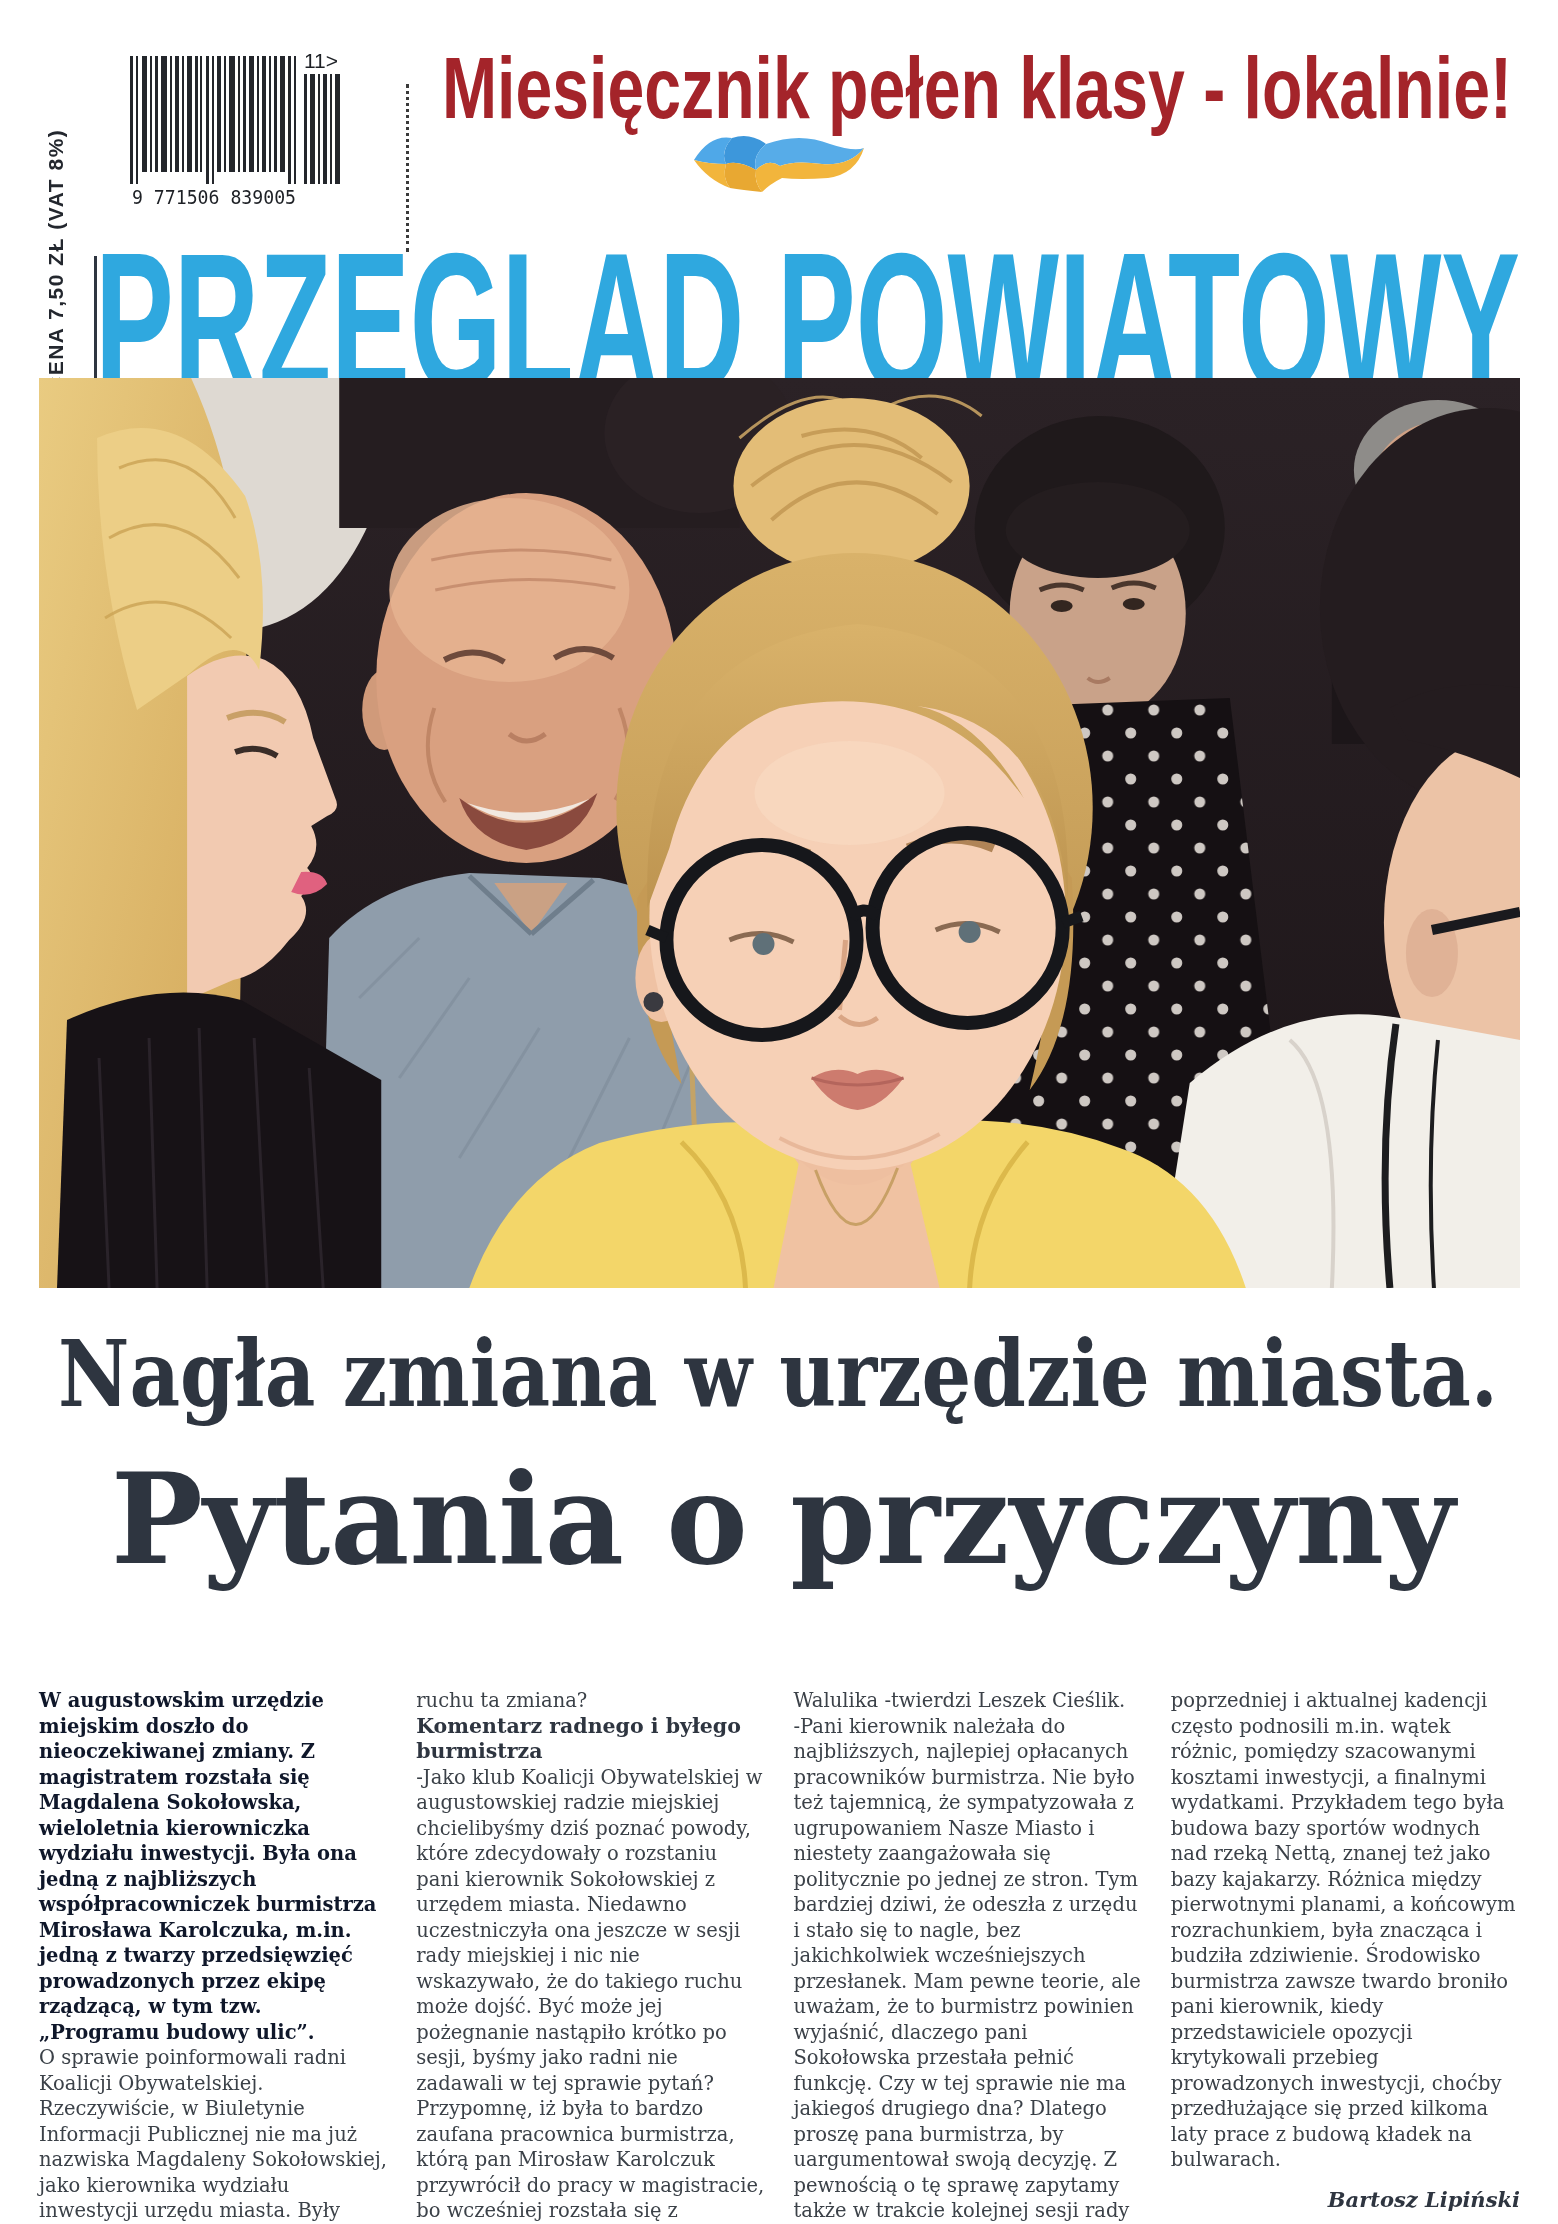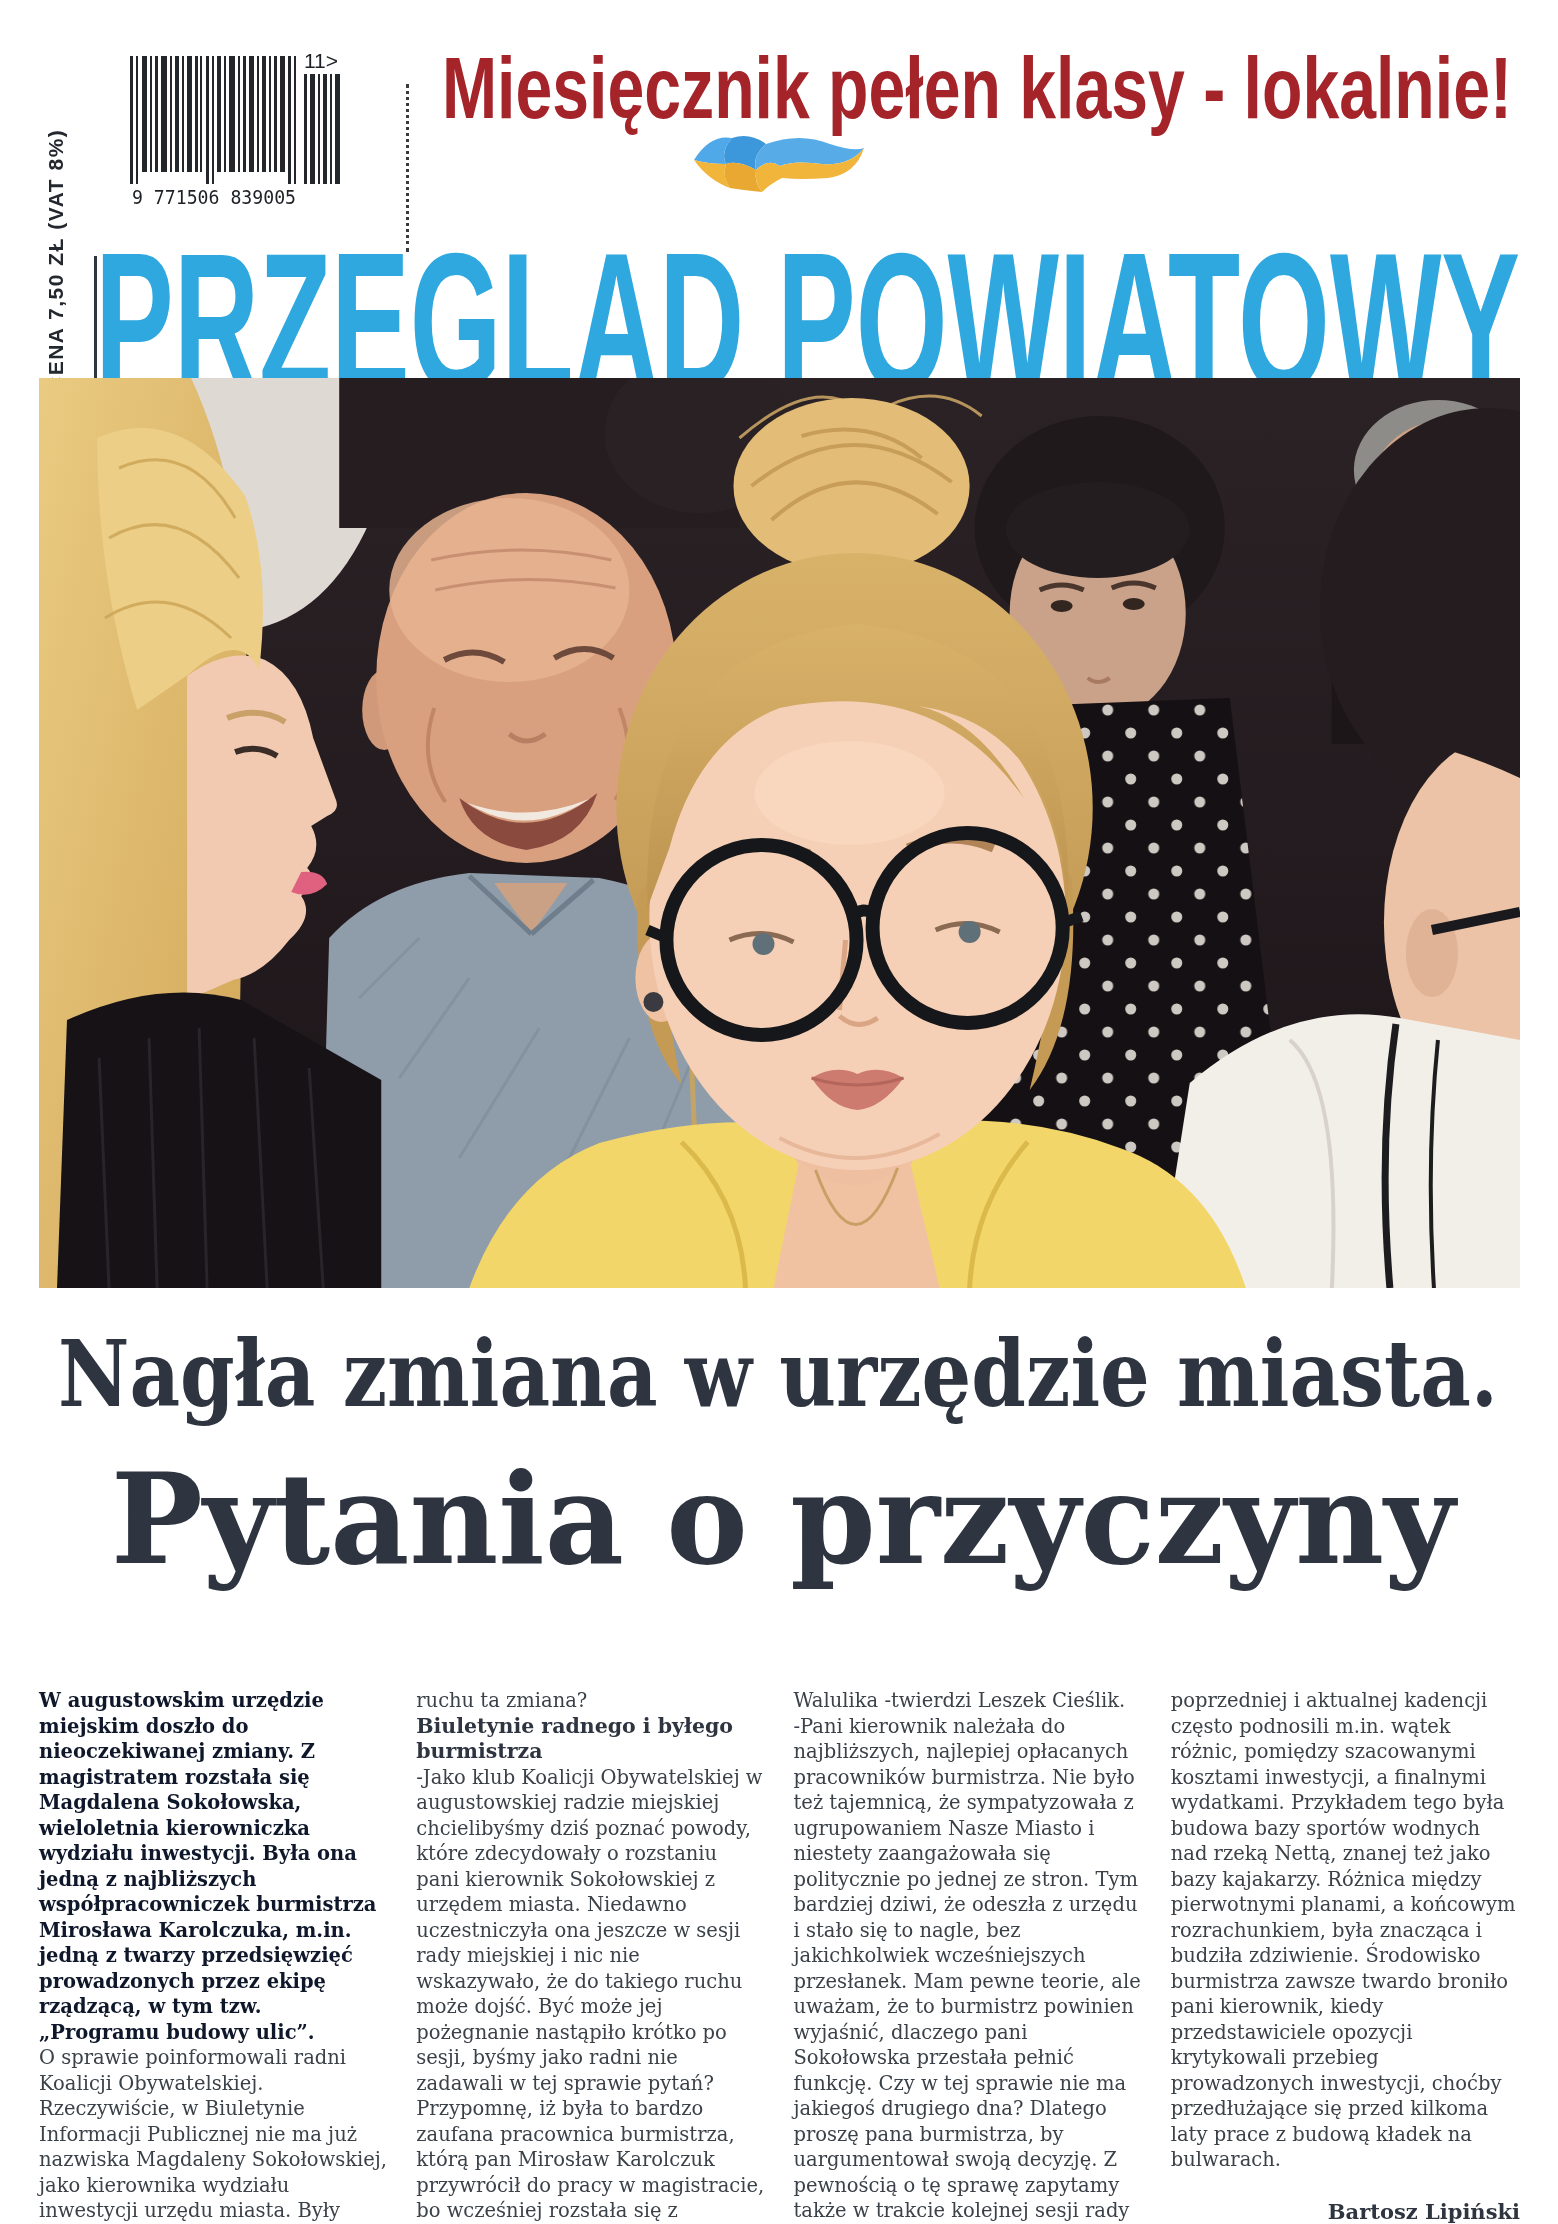--- a/index.html
+++ b/index.html
@@ -15,21 +15,21 @@
   .thick-rule{left:39px;top:430px;width:1481px;height:9px;background:#272d36;}
   svg text{font-family:"Liberation Sans",sans-serif;}
   .serif-hl text{font-family:"DejaVu Serif","Liberation Serif",serif;}
   
   .article{left:39px;top:1688px;width:1481px;display:grid;grid-template-columns:repeat(4,1fr);column-gap:28px;
         font-family:"DejaVu Serif","Liberation Serif",serif;font-size:19.5px;line-height:25.5px;color:#3b4148;}
   .article p{margin:0;}
   .lead{font-weight:bold;color:#0f172a;}
   .subhead{font-weight:bold;color:#2e3540;font-size:20.5px;margin:22px 0 8px 0;}
   .preline{white-space:pre-line;}
-  .byline{margin-top:26px;text-align:right;font-weight:bold;color:#2e3540;font-size:21px;}
+  .byline{margin-top:14px;text-align:right;font-weight:bold;color:#2e3540;font-size:21px;font-style:italic;}
 </style>
 </head>
 <body>
 
 <div class="page">
 
   <div class="abs price-vertical">CENA 7,50 ZŁ (VAT 8%)</div>
   <div class="abs vrule"></div>
 
   <svg class="abs" style="left:130px;top:52px;" width="215" height="165" viewBox="0 0 215 165">
@@ -249,21 +249,21 @@
     <text x="72" y="125" font-size="126" font-weight="bold" fill="#2e3540" textLength="1344" lengthAdjust="spacingAndGlyphs">Pytania o przyczyny</text>
   </svg>
 
   <div class="abs article">
     <div>
       <p class="lead">W augustowskim urzędzie miejskim doszło do nieoczekiwanej zmiany. Z magistratem rozstała się Magdalena Sokołowska, wieloletnia kierowniczka wydziału inwestycji. Była ona jedną z najbliższych współpracowniczek burmistrza Mirosława Karolczuka, m.in. jedną z twarzy przedsięwzięć prowadzonych przez ekipę rządzącą, w tym tzw. „Programu budowy ulic”.</p>
       <p>O sprawie poinformowali radni Koalicji Obywatelskiej. Rzeczywiście, w Biuletynie Informacji Publicznej nie ma już nazwiska Magdaleny Sokołowskiej, jako kierownika wydziału inwestycji urzędu miasta. Były burmistrz Augustowa Leszek Cieślik podkreśla, iż pani Sokołowska brała udział w sesji rady miejskiej, odbywającej się 30 października. Szef klubu radnych KO zadaje pytanie, czym spowodowana</p>
     </div>
     <div>
       <p>ruchu ta zmiana?</p>
-      <p class="subhead">Biuletynie radnego i byłego burmistrza</p>
+      <p class="subhead">Komentarz radnego i byłego burmistrza</p>
       <p>-Jako klub Koalicji Obywatelskiej w augustowskiej radzie miejskiej chcielibyśmy dziś poznać powody, które zdecydowały o rozstaniu pani kierownik Sokołowskiej z urzędem miasta. Niedawno uczestniczyła ona jeszcze w sesji rady miejskiej i nic nie wskazywało, że do takiego ruchu może dojść. Być może jej pożegnanie nastąpiło krótko po sesji, byśmy jako radni nie zadawali w tej sprawie pytań? Przypomnę, iż była to bardzo zaufana pracownica burmistrza, którą pan Mirosław Karolczuk przywrócił do pracy w magistracie, bo wcześniej rozstała się z urzędem w końcowym etapie rządów burmistrza Wojciecha</p>
     </div>
     <div>
       <p class="preline">Walulika -twierdzi Leszek Cieślik.
 -Pani kierownik należała do najbliższych, najlepiej opłacanych pracowników burmistrza. Nie było też tajemnicą, że sympatyzowała z ugrupowaniem Nasze Miasto i niestety zaangażowała się politycznie po jednej ze stron. Tym bardziej dziwi, że odeszła z urzędu i stało się to nagle, bez jakichkolwiek wcześniejszych przesłanek. Mam pewne teorie, ale uważam, że to burmistrz powinien wyjaśnić, dlaczego pani Sokołowska przestała pełnić funkcję. Czy w tej sprawie nie ma jakiegoś drugiego dna? Dlatego proszę pana burmistrza, by uargumentował swoją decyzję. Z pewnością o tę sprawę zapytamy także w trakcie kolejnej sesji rady miejskiej - dodaje Cieślik.
 W ostatnich latach radni opozycji</p>
     </div>
     <div>
       <p>poprzedniej i aktualnej kadencji często podnosili m.in. wątek różnic, pomiędzy szacowanymi kosztami inwestycji, a finalnymi wydatkami. Przykładem tego była budowa bazy sportów wodnych nad rzeką Nettą, znanej też jako bazy kajakarzy. Różnica między pierwotnymi planami, a końcowym rozrachunkiem, była znacząca i budziła zdziwienie. Środowisko burmistrza zawsze twardo broniło pani kierownik, kiedy przedstawiciele opozycji krytykowali przebieg prowadzonych inwestycji, choćby przedłużające się przed kilkoma laty prace z budową kładek na bulwarach.</p>
       <div class="byline">Bartosz Lipiński</div>

